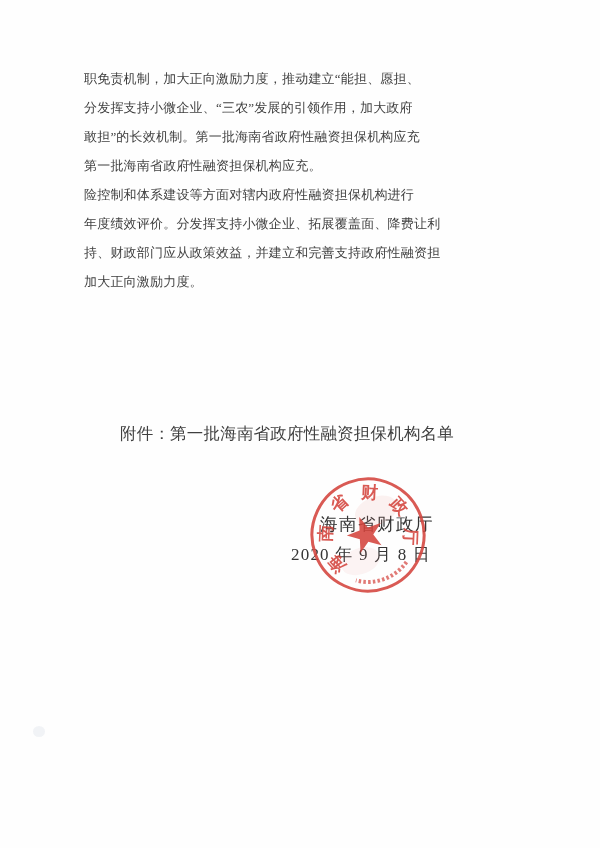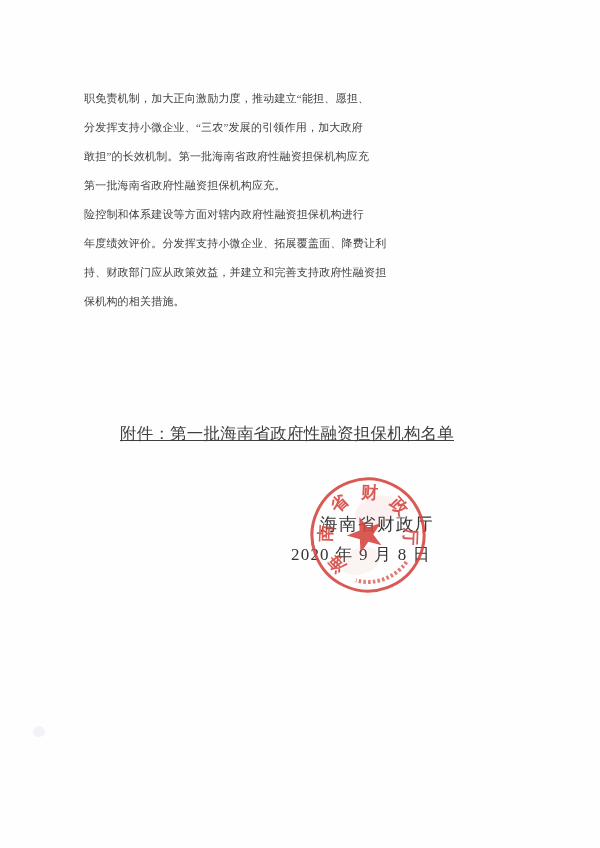--- a/index.html
+++ b/index.html
@@ -10,39 +10,38 @@
     position: relative;
     overflow: hidden;
   }
   .page {
     position: absolute;
     left: 0; top: 0; width: 600px; height: 848px;
     background: #fefefe;
   }
   .body-text {
     position: absolute;
-    left: 84px; top: 84px; width: 440px;
+    left: 84px; top: 64px; width: 440px;
     color: #3f3f3f;
-    font-size: 11px;
+    font-size: 13px;
   }
   .body-text .line {
     height: 29px;
     line-height: 29px;
     white-space: pre;
     letter-spacing: 0.2px;
   }
   .attachment {
     position: absolute;
     left: 120px; top: 419px;
     height: 29px; line-height: 29px;
     color: #3f3f3f;
     font-size: 16.5px;
     letter-spacing: 0.2px;
     white-space: pre;
-    text-decoration: underline;
   }
   .signature-agency {
     position: absolute;
     left: 320px; top: 512px;
     color: #353535;
     font-size: 17.5px;
     letter-spacing: 1.5px;
     white-space: pre;
   }
   .signature-date {
@@ -81,21 +80,21 @@
 <div class="page">
 
   <div class="body-text">
     <div class="line">职免责机制，加大正向激励力度，推动建立“能担、愿担、</div>
     <div class="line">分发挥支持小微企业、“三农”发展的引领作用，加大政府</div>
     <div class="line">敢担”的长效机制。第一批海南省政府性融资担保机构应充</div>
     <div class="line">第一批海南省政府性融资担保机构应充。</div>
     <div class="line">险控制和体系建设等方面对辖内政府性融资担保机构进行</div>
     <div class="line">年度绩效评价。分发挥支持小微企业、拓展覆盖面、降费让利</div>
     <div class="line">持、财政部门应从政策效益，并建立和完善支持政府性融资担</div>
-    <div class="line">保机构的相关措施。</div>
+    <div class="line">加大正向激励力度。</div>
   </div>
 
   <div class="attachment">附件：第一批海南省政府性融资担保机构名单</div>
 
   <div class="signature-agency">海南省财政厅</div>
   <div class="signature-date">2020 年 9 月 8 日</div>
 
   <svg class="seal-svg" viewBox="0 0 124 124" xmlns="http://www.w3.org/2000/svg">
     <g transform="rotate(-20 62 62)">
 

